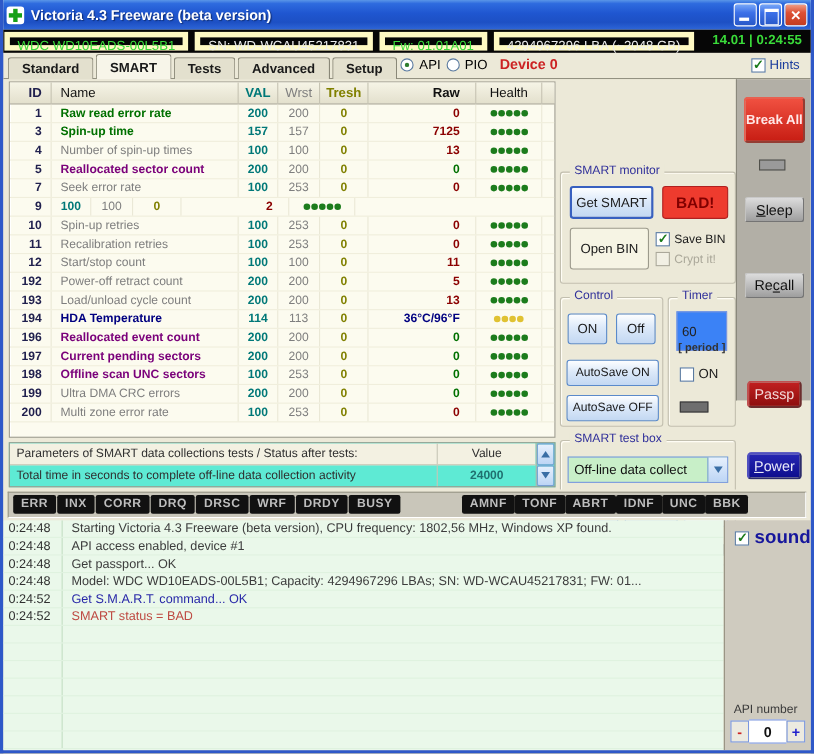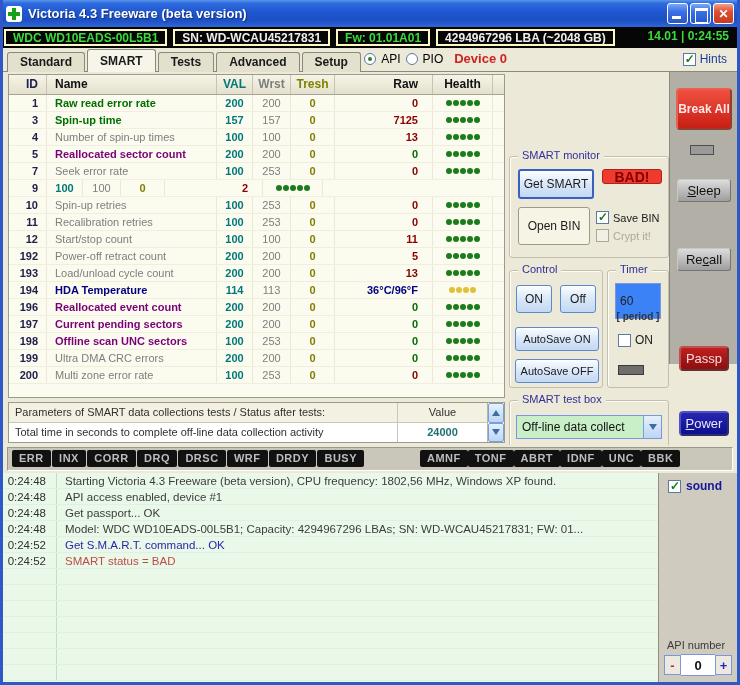--- a/index.html
+++ b/index.html
@@ -17,21 +17,21 @@
   .winbtns{display:flex;gap:2px;}
   .wbtn{width:21px;height:21px;border:1px solid #fff;border-radius:3px;position:relative;
         background:linear-gradient(180deg,#78A8F8,#3C70E8 40%,#2858C8);}
   .wbtn.close{background:linear-gradient(180deg,#F0A088,#DD4F33 40%,#C43C20);color:#fff;font-size:12px;font-weight:bold;
         display:flex;align-items:center;justify-content:center;}
   .wbtn.min::after{content:"";position:absolute;left:4px;bottom:4px;width:9px;height:3px;background:#fff;}
   .wbtn.max::after{content:"";position:absolute;left:4px;top:4px;width:11px;height:11px;border:1px solid #fff;border-top:3px solid #fff;}
   
   .infobar{position:absolute;left:-3px;top:27px;width:740px;height:21px;background:#060606;
     display:flex;align-items:center;padding:0 4px;gap:6px;}
-  .ibox{height:17px;line-height:15px;border:2px solid #fef9c3;padding:0 7px;font-size:12px;font-weight:bold;white-space:nowrap;}
+  .ibox{height:17px;line-height:15px;border:5px solid #fef9c3;padding:0 7px;font-size:12px;font-weight:normal;white-space:nowrap;}
   .ib-green{color:#3ADB3A;}
   .ib-white{color:#EDEDED;}
   .ib-clock{border:none;color:#3ADB3A;margin-left:auto;font-weight:bold;}
   
   .tabbar{position:absolute;left:0;top:48px;width:734px;height:24px;}
   .tabstrip{position:absolute;left:4px;bottom:0;display:flex;align-items:flex-end;}
   .tab{height:20px;line-height:19px;padding:0 12px;font-size:12px;font-weight:bold;color:#1A1A1A;
        background:#E3E0CE;border:1px solid #8A8878;border-bottom:none;border-radius:3px 3px 0 0;margin-right:2px;}
   .tab.active{height:23px;line-height:22px;background:#F7F5E9;position:relative;z-index:2;}
   .tabline{position:absolute;left:0;bottom:0;width:734px;border-bottom:1px solid #8A8878;}
@@ -41,21 +41,21 @@
   .devlabel{color:#CC2222;font-weight:bold;font-size:13px;margin-left:6px;}
   .hintsbox{position:absolute;right:10px;top:4px;display:flex;align-items:center;gap:4px;font-size:12px;color:#1A3C9C;}
   .cb{width:13px;height:13px;background:#fff;border:1px solid #5A7AA0;position:relative;flex:none;}
   .cb.checked::after{content:"✓";position:absolute;left:1px;top:-2px;font-size:12px;font-weight:bold;color:#1A7A1A;}
   .cb.disabled{border-color:#ABA89A;background:#F2F0E4;}
   
   .main{position:absolute;left:0;top:72px;width:734px;height:373px;background:#ECE9D8;}
   .smarttable{position:absolute;left:5px;top:2px;width:497px;height:324px;background:#FCFBEF;
      border:1px solid #9C9A8C;box-shadow:inset 1px 1px 0 #FFF;}
   .thead{display:flex;height:20px;background:linear-gradient(#F6F4E6,#E3E0CD);border-bottom:1px solid #A8A596;}
-  .hcell{font-size:12px;font-weight:bold;color:#111;text-align:center;line-height:19px;border-right:1px solid #C6C3B2;overflow:hidden;}
+  .hcell{font-size:12px;font-weight:normal;color:#111;text-align:center;line-height:19px;border-right:1px solid #C6C3B2;overflow:hidden;}
   .hcell.c-name{text-align:left;padding-left:8px;}
   .tbody{height:302px;overflow:hidden;}
   .trow{display:flex;height:17px;line-height:17px;border-bottom:1px solid #F0EEDC;}
   .cell{font-size:11px;border-right:1px solid #EAE8D6;overflow:hidden;white-space:nowrap;}
   .c-id{width:38px;text-align:right;padding-right:8px;font-weight:bold;color:#20204E;}
   .c-name{width:170px;padding-left:8px;}
   .c-val{width:36px;text-align:center;font-weight:bold;color:#007878;}
   .c-wrst{width:38px;text-align:center;color:#7E7E7E;}
   .c-tresh{width:44px;text-align:center;font-weight:bold;color:#808000;}
   .c-raw{width:98px;text-align:right;padding-right:14px;font-weight:bold;}
@@ -65,21 +65,21 @@
   .name-gray{color:#7E7E7E;}
   .name-purple{color:#7A007A;font-weight:bold;}
   .name-navy{color:#000080;font-weight:bold;}
   .raw-red{color:#8B0000;}
   .raw-green{color:#007000;}
   .raw-navy{color:#000080;}
   .dot{width:6px;height:6px;border-radius:50%;display:inline-block;}
   .dot-green{background:#1C7C1C;}
   .dot-yellow{background:#E0C232;}
   
-  .params{position:absolute;left:5px;top:330px;width:497px;height:41px;background:#ffffff;
+  .params{position:absolute;left:5px;top:330px;width:497px;height:41px;background:#5eead4;
      border:1px solid #9C9A8C;display:flex;}
   .pbody{flex:1;overflow:hidden;}
   .prow{display:flex;height:20px;line-height:19px;font-size:11px;color:#303030;}
   .prow.head{background:#F3F1E2;border-bottom:1px solid #C8C6B6;}
   .plabel{flex:1;padding-left:6px;white-space:nowrap;overflow:hidden;}
   .pvalue{width:90px;border-left:1px solid #C8C6B6;text-align:center;}
   .pvalue.num{color:#207070;font-weight:bold;}
   .pscroll{width:17px;border-left:1px solid #B8B5A5;display:flex;flex-direction:column;}
   .sbtn{flex:1;background:linear-gradient(#E6F0FD,#BDD5F5);border:1px solid #7AA0D4;border-radius:2px;
         display:flex;align-items:center;justify-content:center;}
@@ -88,21 +88,21 @@
   
   .group{position:absolute;border:1px solid #C2BFAF;border-radius:3px;box-shadow:inset 1px 1px 0 #FFFdf5;}
   .gtitle{position:absolute;top:-8px;left:8px;background:#ECE9D8;padding:0 4px;font-size:11px;color:#30309A;}
   .g-monitor{left:506px;top:84px;width:160px;height:102px;}
   .g-control{left:506px;top:198px;width:94px;height:118px;}
   .g-timer{left:604px;top:198px;width:62px;height:118px;}
   .g-test{left:506px;top:328px;width:160px;height:114px;}
   .xpbtn{background:linear-gradient(180deg,#FDFEFF,#DCE9F9 45%,#C3D8F2);border:1px solid #5A8ACB;border-radius:3px;
        font-size:12px;color:#1A1A1A;display:flex;align-items:center;justify-content:center;position:absolute;cursor:default;}
   .btn-getsmart{left:8px;top:12px;width:76px;height:30px;border:2px solid #3860C0;}
-  .btn-bad{left:92px;top:12px;width:60px;height:15px;background:#EE3B2E;border:1px solid #B02020;
+  .btn-bad{left:92px;top:12px;width:60px;height:30px;background:#EE3B2E;border:1px solid #B02020;
        color:#800000;font-weight:bold;font-size:14px;}
   .btn-openbin{left:8px;top:50px;width:72px;height:38px;background:#F6F4E4;border:1px solid #9C9A8C;}
   .cbrow{position:absolute;display:flex;align-items:center;gap:4px;font-size:11px;color:#1A1A1A;}
   .cb-savebin{left:86px;top:54px;}
   .cb-crypt{left:86px;top:72px;color:#ABA89A;}
   .btn-on{left:6px;top:14px;width:36px;height:28px;}
   .btn-off{left:50px;top:14px;width:36px;height:28px;}
   .btn-ason{left:5px;top:56px;width:84px;height:24px;font-size:11px;}
   .btn-asoff{left:5px;top:88px;width:84px;height:24px;font-size:11px;}
   .timerinput{position:absolute;left:7px;top:12px;width:46px;height:36px;border:1px solid #7A96DF;background:#3b82f6;
@@ -149,21 +149,21 @@
   .logarea{position:absolute;left:0;top:473px;width:655px;height:209px;background:#EAF8EA;overflow:hidden;}
   .logrow{display:flex;height:16px;line-height:16px;border-bottom:1px solid #DFF2DF;font-size:11.5px;}
   .ltime{width:54px;text-align:right;padding-right:10px;color:#303030;border-right:1px solid #C4DEC4;flex:none;}
   .ltext{padding-left:8px;white-space:nowrap;overflow:hidden;}
   .log-default{color:#3C3C3C;}
   .log-blue{color:#2828A8;}
   .log-red{color:#BE4A42;}
   
   .sidepanel{position:absolute;left:655px;top:473px;width:79px;height:209px;background:#CFCBBF;border-left:1px solid #94907F;}
   .soundrow{position:absolute;left:9px;top:6px;display:flex;align-items:center;gap:5px;
-      font-size:12px;font-weight:bold;color:#16169C;}
+      font-size:17px;font-weight:bold;color:#16169C;}
   .apilabel{position:absolute;left:8px;top:166px;font-size:11px;color:#3A3A3A;}
   .stepper{position:absolute;left:5px;top:181px;display:flex;align-items:center;}
   .stepbtn{width:17px;height:20px;background:#ECEAE0;border:1px solid #7A96DF;font-size:13px;font-weight:bold;
       display:flex;align-items:center;justify-content:center;}
   .stepbtn.minus{color:#C22;}
   .stepbtn.plus{color:#22C;}
   .stepval{width:34px;height:22px;background:#fff;border:1px solid #7A96DF;border-left:none;border-right:none;
       text-align:center;font-size:13px;font-weight:bold;color:#111;}
 </style>
 </head>

